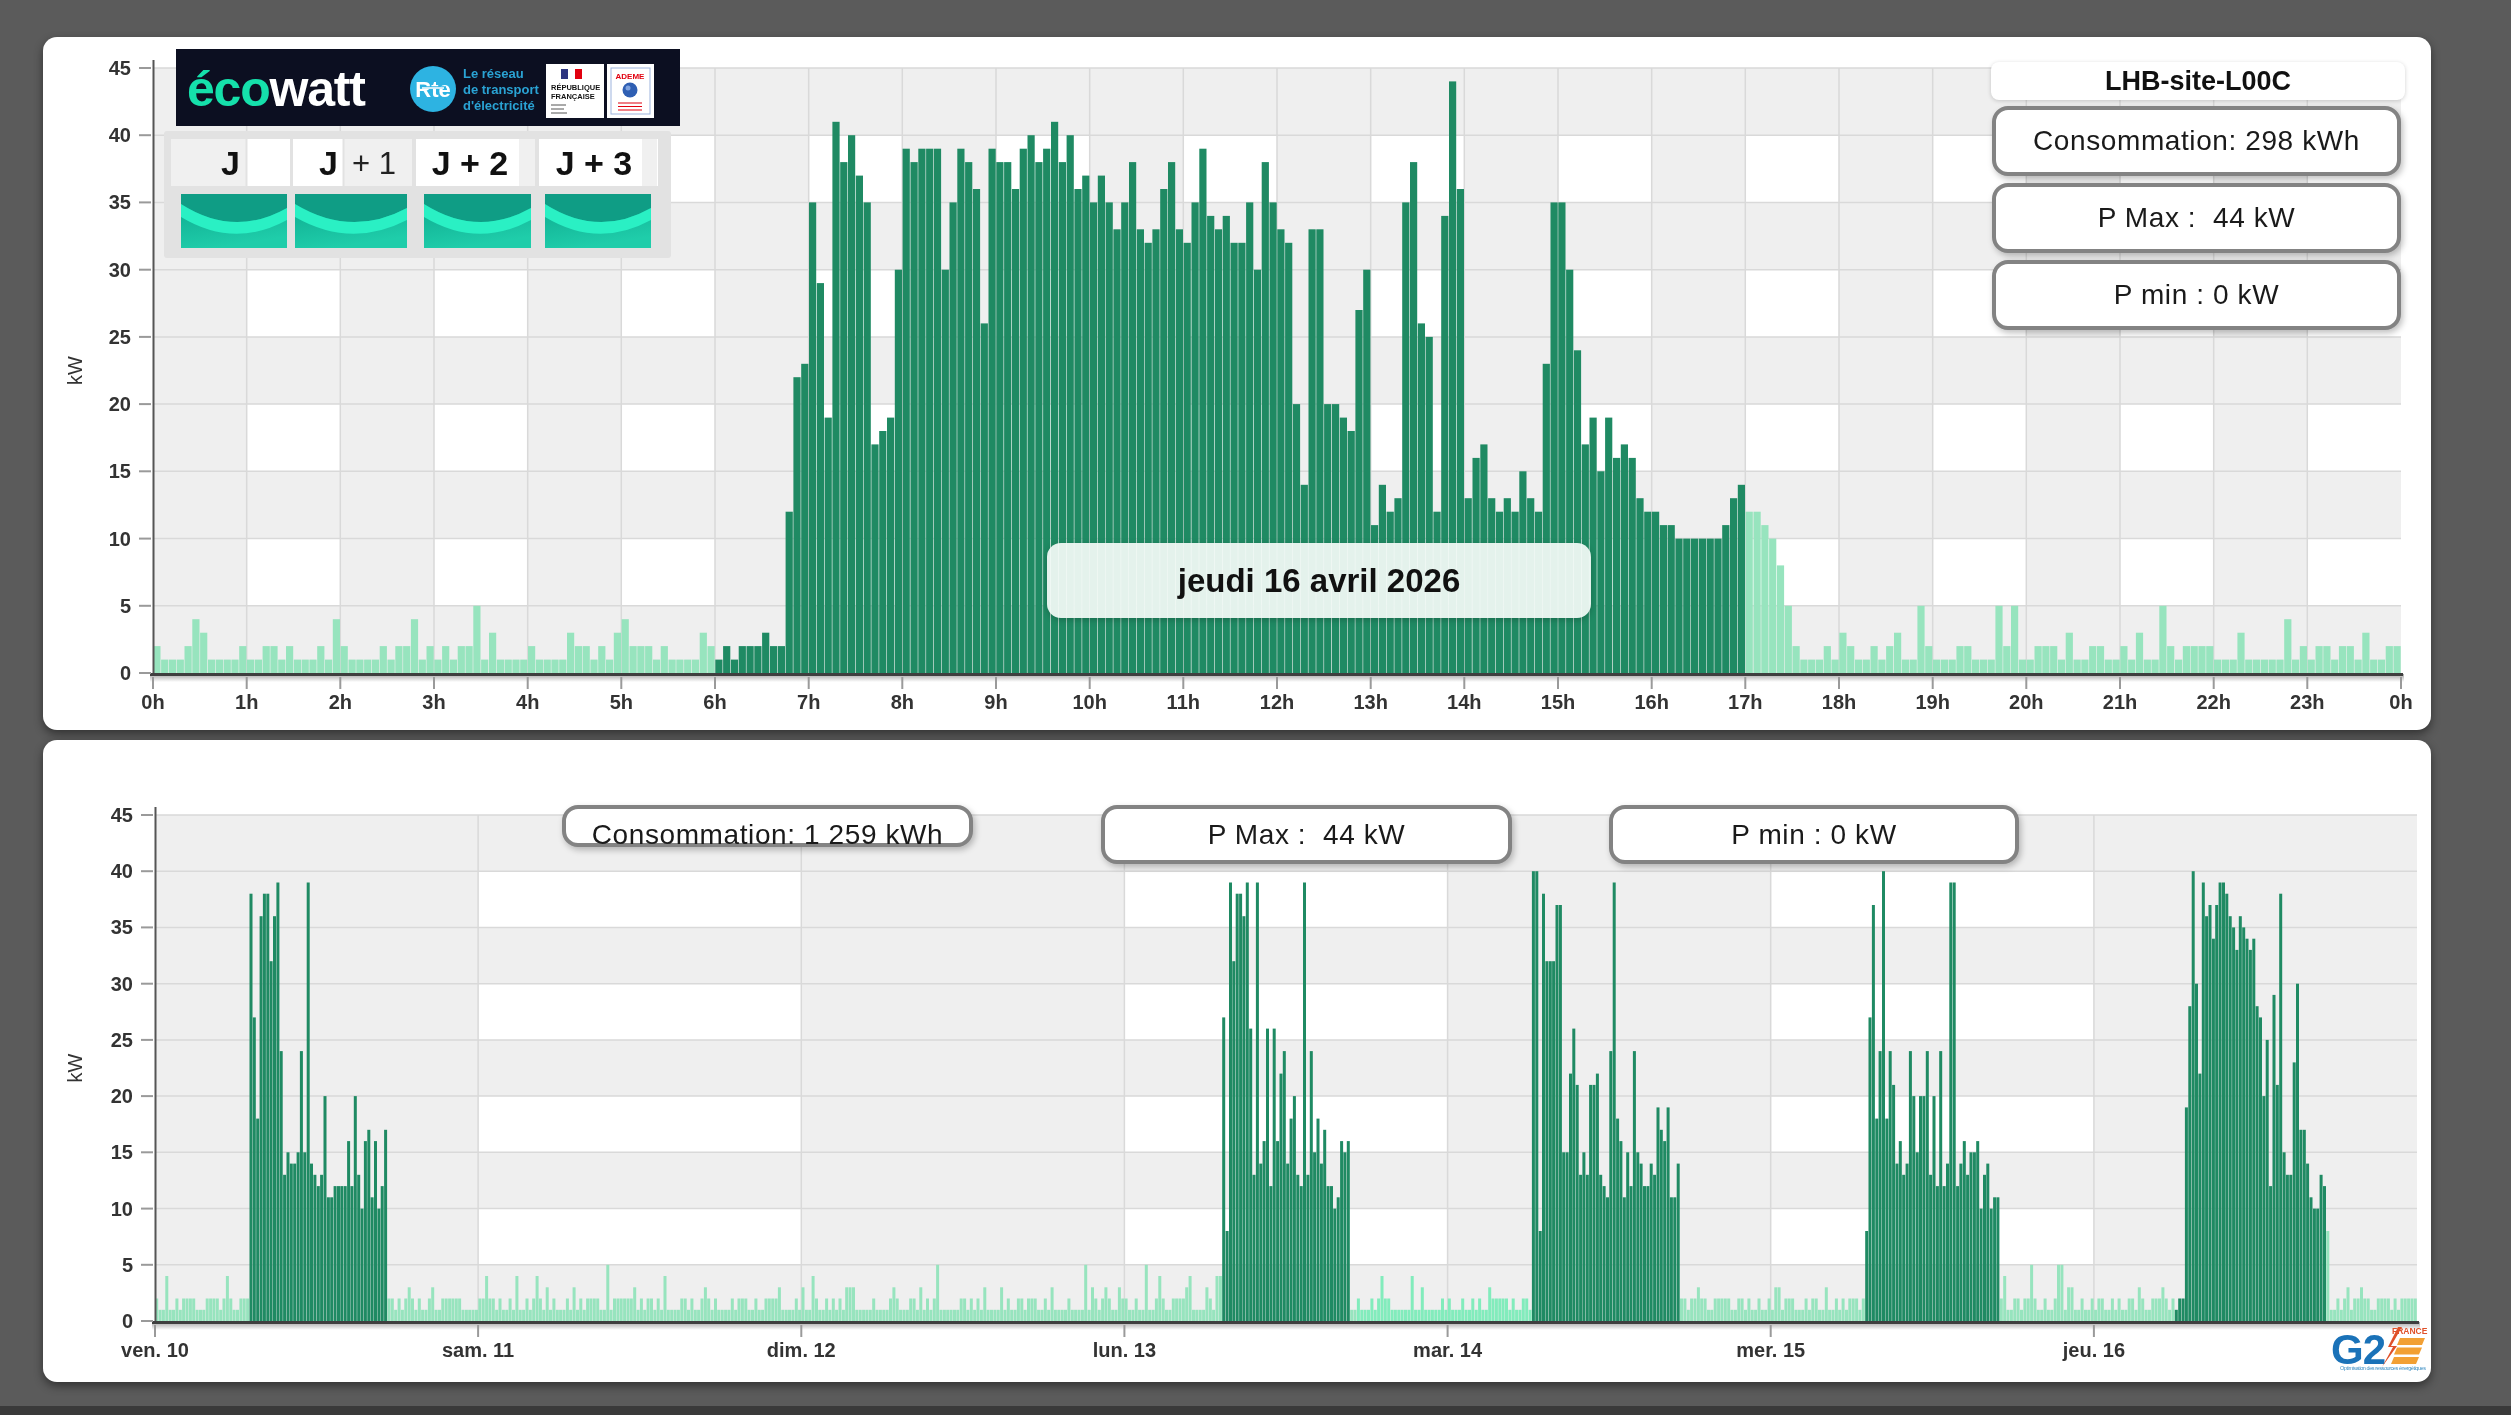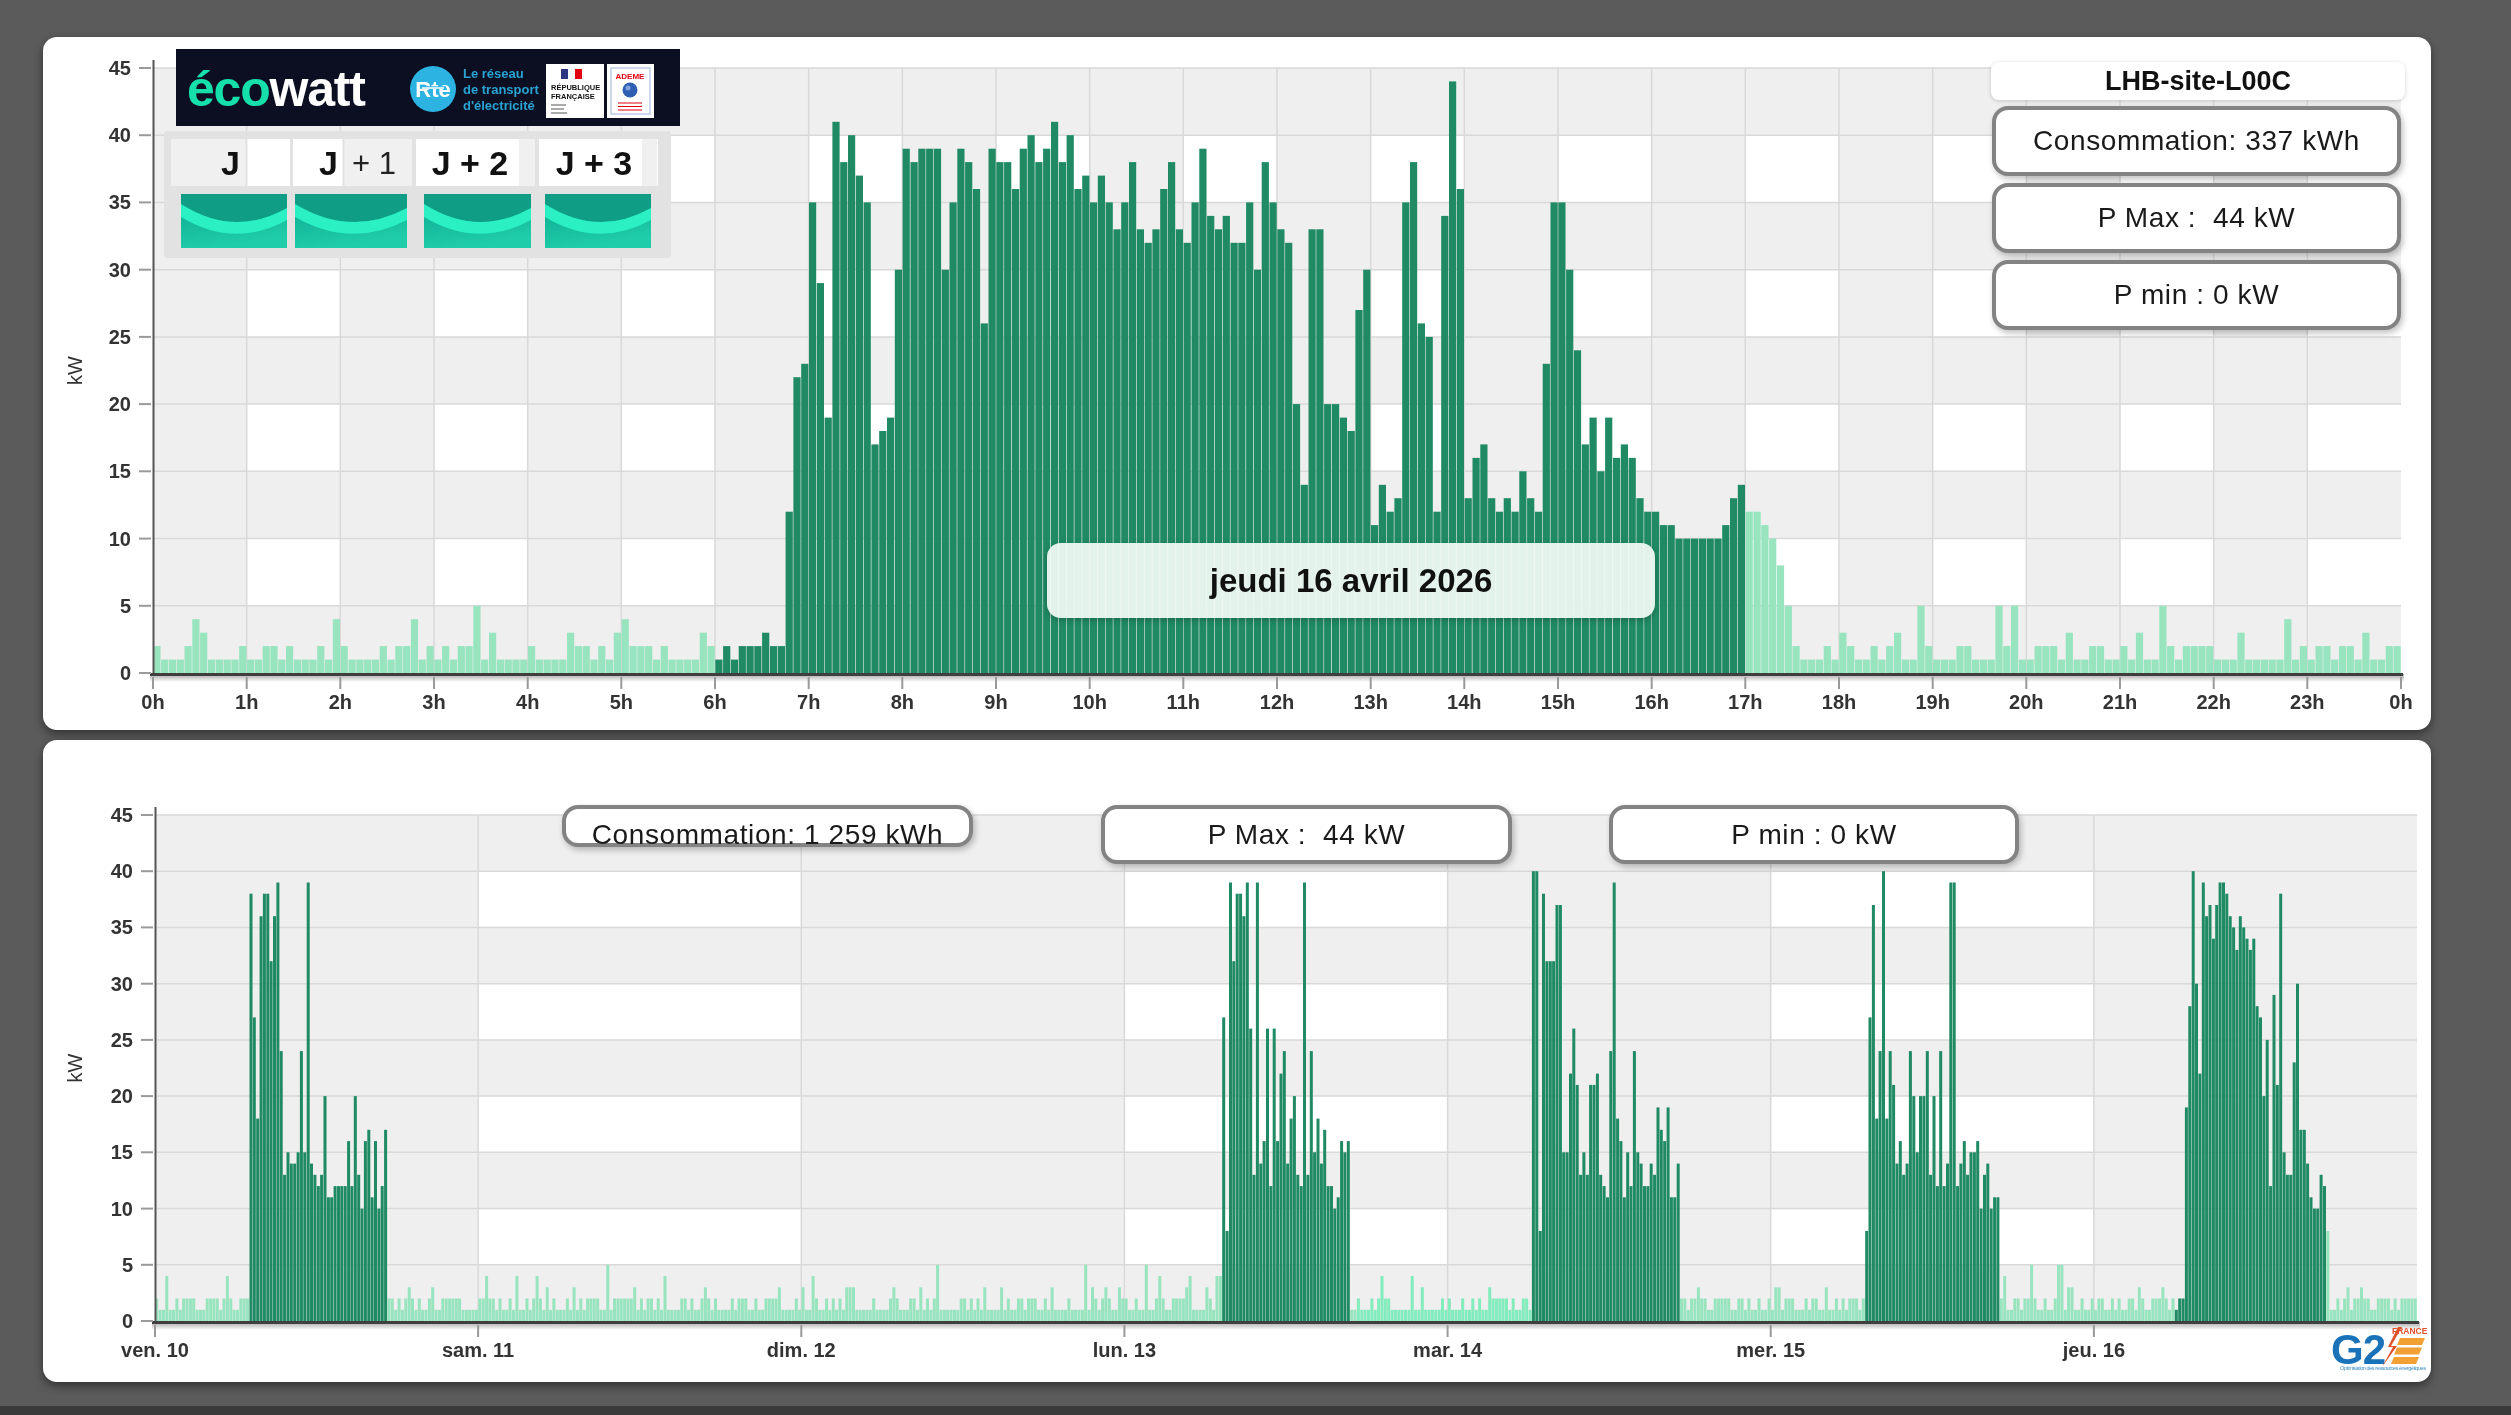--- a/index.html
+++ b/index.html
@@ -1303,20 +1303,20 @@
 <g fill="#f2a034">
         <polygon points="2400,1338 2425,1338 2422,1345 2397,1345"></polygon>
         <polygon points="2397,1347.5 2422,1347.5 2419,1354.5 2394,1354.5"></polygon>
         <polygon points="2394,1357 2419,1357 2416,1364 2391,1364"></polygon>
       </g>
 <text x="2392" y="1334" font-size="8.5" font-weight="bold" fill="#e0512a">FRANCE</text>
 <text x="2340" y="1370" font-size="5.5" fill="#3b8ec4" textLength="86">Optimisation des ressources énergétiques</text>
 </g>
 </svg>
 <div style="position:absolute;left:1991px;top:62px;width:414px;height:38px;background:#fff;border-radius:8px;box-shadow:0 1px 4px rgba(0,0,0,.18);display:flex;align-items:center;justify-content:center;font-size:27px;font-weight:bold;color:#111;">LHB-site-L00C</div>
-<div class="statbox" style="left:1992px;top:106px;width:409px;height:70px;line-height:62px;">Consommation: 337 kWh</div>
+<div class="statbox" style="left:1992px;top:106px;width:409px;height:70px;line-height:62px;">Consommation: 298 kWh</div>
 <div class="statbox" style="left:1992px;top:183px;width:409px;height:70px;line-height:62px;">P Max :&nbsp; 44 kW</div>
 <div class="statbox" style="left:1992px;top:260px;width:409px;height:70px;line-height:62px;">P min : 0 kW</div>
 <div class="statbox" style="left:562px;top:805px;width:411px;height:42px;line-height:51px;">Consommation: 1 259 kWh</div>
 <div class="statbox" style="left:1101px;top:805px;width:411px;height:59px;line-height:51px;">P Max :&nbsp; 44 kW</div>
 <div class="statbox" style="left:1609px;top:805px;width:410px;height:59px;line-height:51px;">P min : 0 kW</div>
-<div style="position:absolute;left:1047px;top:543px;width:608px;height:75px;background:rgba(243,250,246,0.93);border-radius:14px;box-shadow:0 2px 6px rgba(0,0,0,.22);display:flex;align-items:center;justify-content:center;font-size:33px;font-weight:bold;color:#111;">jeudi 16 avril 2026</div>
+<div style="position:absolute;left:1047px;top:543px;width:544px;height:75px;background:rgba(243,250,246,0.93);border-radius:14px;box-shadow:0 2px 6px rgba(0,0,0,.22);display:flex;align-items:center;justify-content:center;font-size:33px;font-weight:bold;color:#111;">jeudi 16 avril 2026</div>
 <div id="botstrip"></div>
 
 </body></html>

